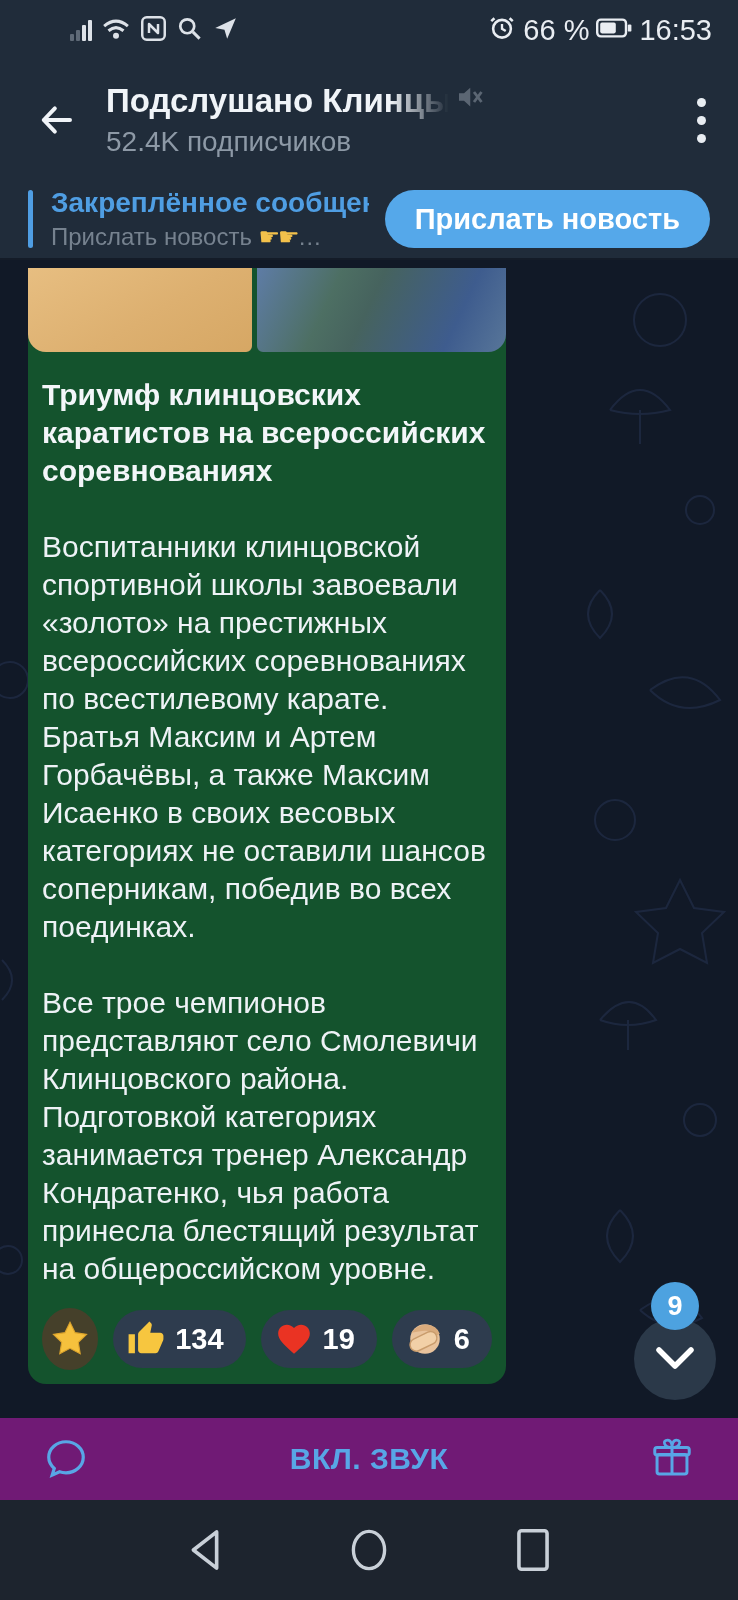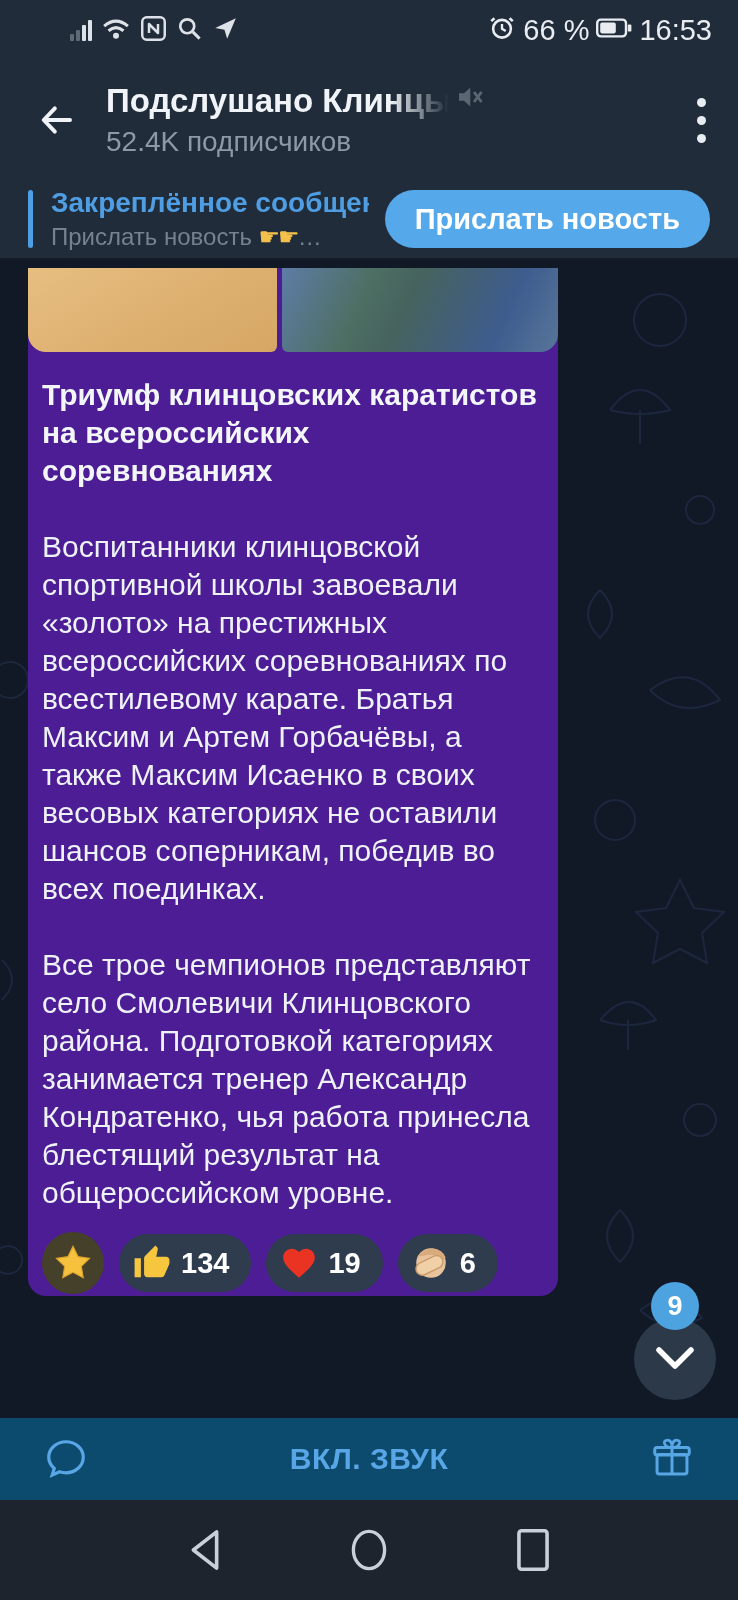--- a/index.html
+++ b/index.html
@@ -72,22 +72,22 @@
     display:flex; align-items:center; padding:0 30px; border:none;
     font-family:"Liberation Sans", sans-serif;
   }
   
   .chat{
     position:absolute; top:260px; left:0; right:0; height:1158px;
     background:#111927; overflow:hidden;
   }
   .wallpaper{ position:absolute; inset:0; }
   .bubble{
-    position:absolute; left:28px; top:8px; width:530px;
-    background:#4c1d95; border-radius:0 0 18px 18px; padding-bottom:2px;
+    position:absolute; left:28px; top:8px; width:478px;
+    background:#14532d; border-radius:0 0 18px 18px; padding-bottom:14px;
   }
   .photo-row{ display:flex; gap:5px; }
   .photo{ height:84px; }
   .photo-left{
     width:262px; border-radius:0 0 6px 18px;
     background:linear-gradient(150deg,#e7be81 0%,#ddb070 55%,#d6a764 100%);
   }
   .photo-right{
     width:291px; border-radius:0 0 18px 6px;
     background:linear-gradient(115deg,#5e7ca6 0%,#4d6f63 30%,#46635e 45%,#3e5c8e 78%,#587699 100%);
@@ -127,21 +127,21 @@
     z-index:3;
   }
   .fab{
     position:absolute; right:22px; top:1058px; width:82px; height:82px;
     border-radius:50%; background:#2b3949; display:flex; align-items:center;
     justify-content:center; z-index:2;
   }
   
   .footerbar{
     position:absolute; top:1418px; left:0; right:0; height:82px;
-    background:#0c4a6e; display:flex; align-items:center; padding:0 40px;
+    background:#701a75; display:flex; align-items:center; padding:0 40px;
   }
   .mute-label{
     position:absolute; left:0; right:0; text-align:center;
     color:#58a6e6; font-weight:bold; font-size:30px; letter-spacing:.5px;
   }
   .foot-icon{ width:52px; height:52px; display:flex; align-items:center;
     justify-content:center; z-index:1; }
   .foot-icon.right{ margin-left:auto; }
   
   .navbar{

